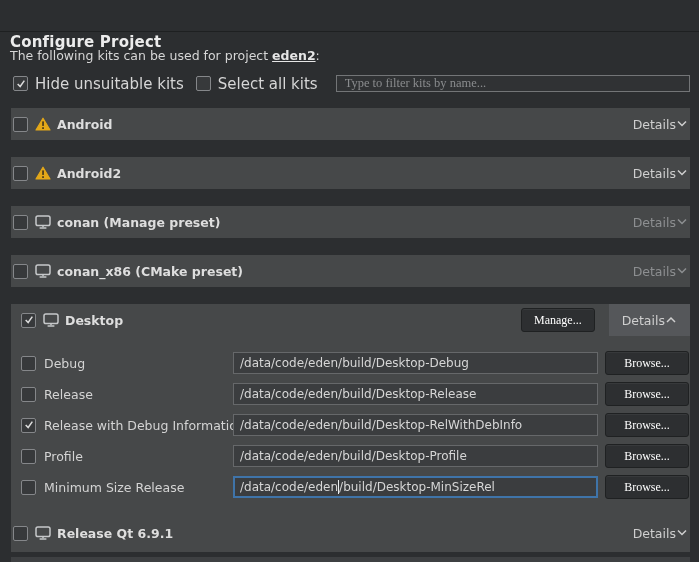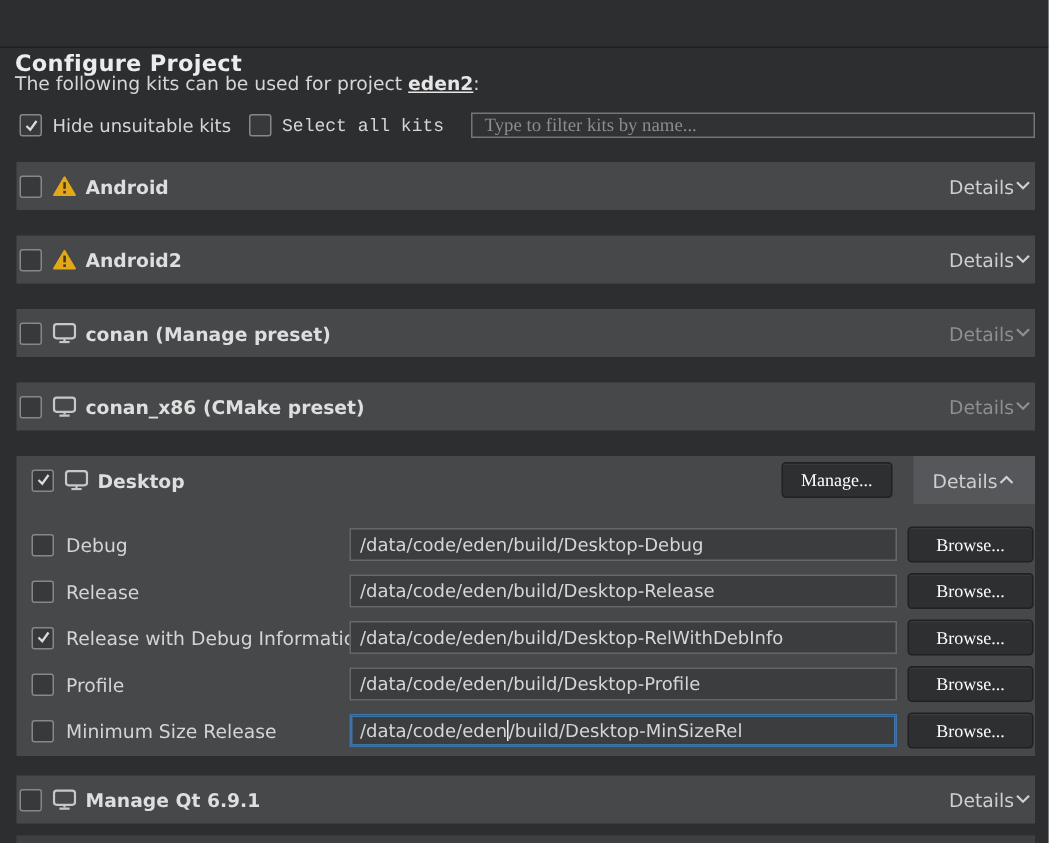--- a/index.html
+++ b/index.html
@@ -7,43 +7,43 @@
   .screen{position:relative;width:699px;height:562px;background:#2c2e30;overflow:hidden;}
 
   .page-title{position:absolute;top:9px;left:10px;font-size:15px;font-weight:bold;color:#ececec;letter-spacing:.2px;margin-top:24px;}
   .title-sep{position:absolute;top:31px;left:0;width:699px;height:1px;background:#1e2021;}
 
   .intro{position:absolute;top:48px;left:10px;font-size:12.5px;color:#d6d6d6;}
   .intro b{color:#e6e6e6;text-decoration:underline;}
 
   .toolbar{position:absolute;top:71px;left:13px;right:9px;height:25px;display:flex;align-items:center;}
   .cb-group{display:flex;align-items:center;gap:7px;}
-  .cb-label{font-size:12px;color:#d6d6d6;white-space:nowrap;}
+  .cb-label{font-size:15px;color:#d6d6d6;white-space:nowrap;}
 
   .checkbox{width:15px;height:15px;box-sizing:border-box;border:1px solid #85878a;border-radius:2px;
     background:#37393b;display:inline-flex;align-items:center;justify-content:center;flex:0 0 auto;}
   .checkbox svg{display:none;}
   .checkbox.checked svg{display:block;}
 
   .filter-input{margin-left:18px;flex:1;height:17px;box-sizing:border-box;background:#303234;
     border:1px solid #737577;color:#d6d6d6;font-size:12.5px;padding:2px 8px;outline:none;
     font-family:Liberation Serif, serif;}
   .filter-input::placeholder{color:#8a8c8e;}
-  .group2{margin-left:12px;font-family:Liberation Mono, monospace;}
+  .group2{margin-left:12px;}
 
   .kit-row{position:absolute;left:11px;width:679px;height:32px;background:#464849;box-sizing:border-box;
     display:flex;align-items:center;padding:0 2px;}
   .kit-icon{margin-left:7px;display:inline-flex;align-items:center;}
   .kit-name{margin-left:6px;font-size:12.5px;font-weight:bold;color:#dedede;}
   .details{margin-left:auto;display:flex;align-items:center;gap:0;color:#cfcfcf;font-size:12.5px;cursor:default;}
   .details.dim{color:#8d8f91;}
   .details .lbl{color:inherit;}
   .details.boxed{background:#55575a;align-self:stretch;padding:0 13px;margin-right:-10px;}
 
-  .kit-block{position:absolute;left:11px;top:304px;width:679px;height:200px;background:#464849;box-sizing:border-box;}
+  .kit-block{position:absolute;left:11px;top:304px;width:679px;height:248px;background:#464849;box-sizing:border-box;}
   .kit-head{height:32px;display:flex;align-items:center;padding:0 10px;box-sizing:border-box;}
 
   .btn{box-sizing:border-box;background:#2d2f31;border:1px solid #1f2122;border-radius:3px;color:#ffffff;
     font-size:12px;font-family:Liberation Serif, serif;
     box-shadow:inset 0 1px 0 rgba(255,255,255,0.05);}
   .manage-btn{height:24px;padding:0 12px;margin-right:14px;}
 
   .config-row{position:relative;height:22px;margin:9px 0 0 10px;display:flex;align-items:center;}
   .config-row.first{margin-top:16px;}
   .config-label{margin-left:8px;font-size:12.5px;color:#d4d4d4;white-space:nowrap;}
@@ -251,21 +251,21 @@
     <span class="checkbox">
       
     </span>
     <span class="kit-icon mon">
       <svg class="mon-svg" viewBox="0 0 16 14" width="16" height="14">
           <rect x="1" y="1" width="14" height="9.5" rx="1.8" fill="none" stroke="currentColor" stroke-width="1.5"></rect>
           <path d="M8 10.5 V12.3" stroke="currentColor" stroke-width="1.5"></path>
           <path d="M4.6 13 H11.4" stroke="currentColor" stroke-width="1.5"></path>
         </svg>
     </span>
-    <span class="kit-name">Manage Qt 6.9.1</span>
+    <span class="kit-name">Release Qt 6.9.1</span>
     <span class="details">
       <span class="lbl">Details</span>
       <svg width="12" height="8" viewBox="0 0 12 8">
           <path d="M2 1.5 L6 5.5 L10 1.5" fill="none" stroke="currentColor" stroke-width="1.5"></path>
         </svg>
     </span>
   </div>
 
   <div class="bottom-sliver"></div>
 </div>

